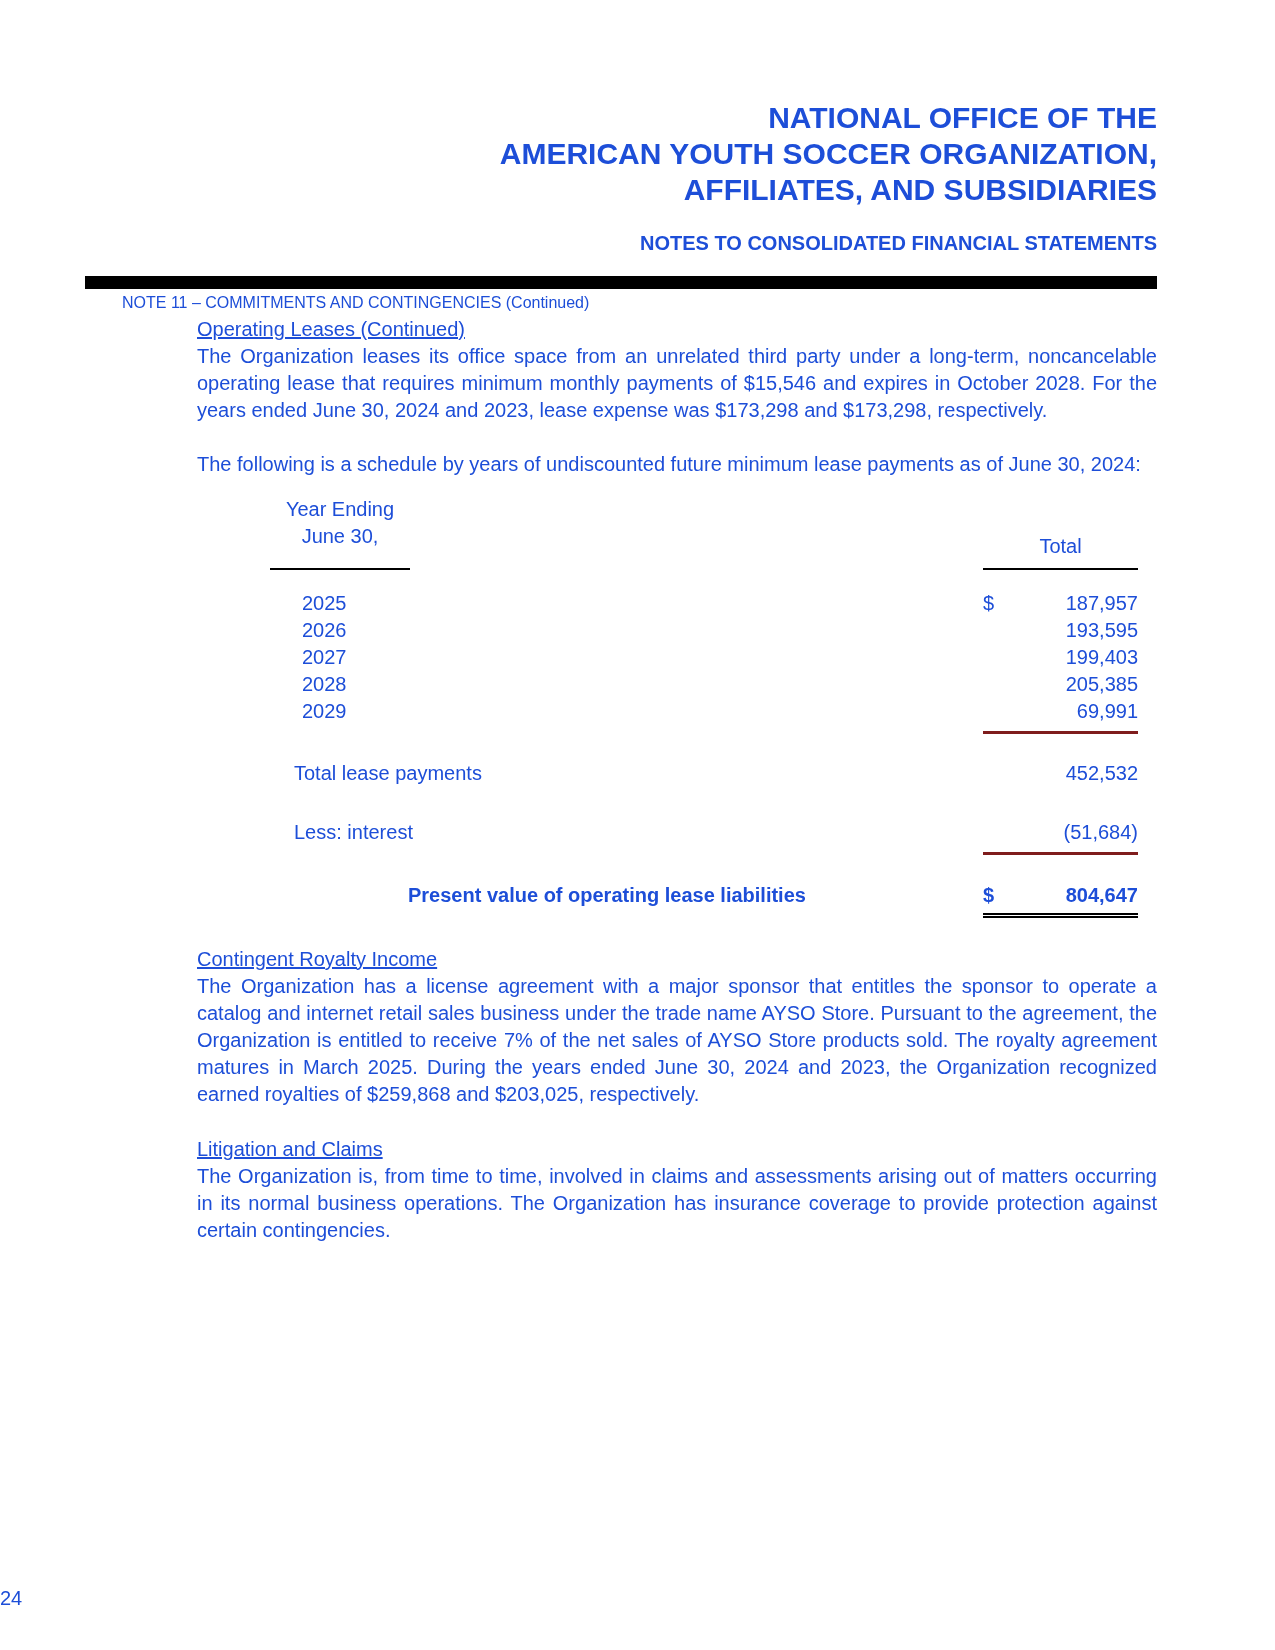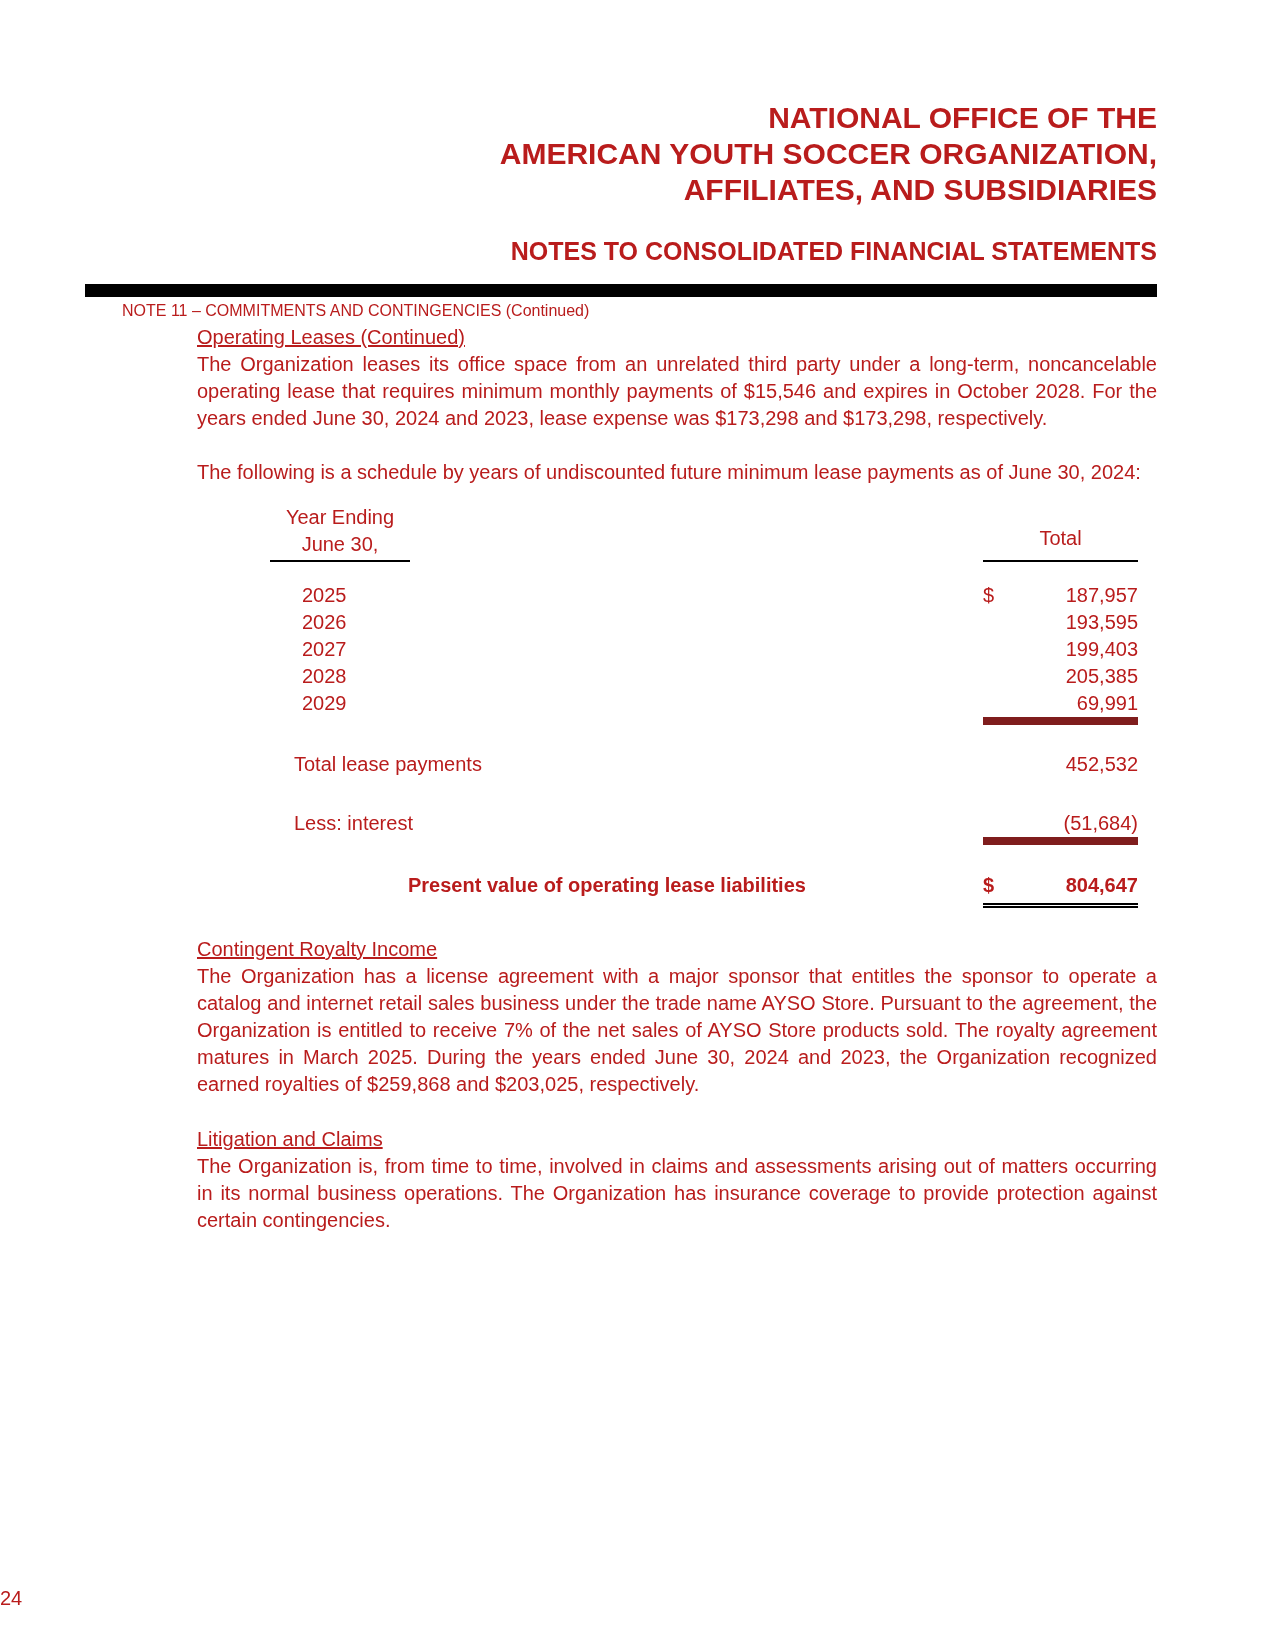--- a/index.html
+++ b/index.html
@@ -3,31 +3,31 @@
 <meta charset="utf-8">
 <style>
   html, body { margin: 0; padding: 0; background: #ffffff; }
   .page {
     position: relative;
     width: 1275px;
     height: 1650px;
     box-sizing: border-box;
     padding: 100px 118px 0 122px;
     background: #ffffff;
-    color: #b91c1c;
+    color: #1d4ed8;
     font-family: "Liberation Sans", sans-serif;
     font-size: 20px;
     line-height: 27px;
     overflow: hidden;
   }
 
   
   .doc-header { text-align: right; font-weight: bold; }
   .title-line { font-size: 30px; line-height: 36px; white-space: nowrap; }
-  .subtitle   { font-size: 25px; line-height: 30px; margin-top: 28px; white-space: nowrap; }
+  .subtitle   { font-size: 20px; line-height: 30px; margin-top: 20px; white-space: nowrap; }
   .header-rule {
     height: 13px;
     background: #000;
     margin-top: 18px;
     margin-left: -37px;
   }
 
   
   .note-heading {
     font-weight: normal;
@@ -44,41 +44,41 @@
   .para + .para { margin-top: 27px; }
 
   
   .lease-table { margin-top: 18px; }
   .lt-header { display: flex; align-items: flex-end; }
   .lt-col1-header {
     margin-left: 148px;
     width: 140px;
     text-align: center;
     border-bottom: 2px solid #000;
-    padding-bottom: 2px;
+    padding-bottom: 18px;
   }
   .lt-amt {
     margin-left: auto;
     margin-right: 19px;
     width: 155px;
     display: flex;
   }
   .lt-col2-header {
     text-align: center;
     border-bottom: 2px solid #000;
     padding-bottom: 8px;
     display: block;
   }
   .lt-row { display: flex; }
   .lt-year  { margin-left: 180px; }
   .lt-label { margin-left: 172px; }
   .lt-pv-label { margin-left: 286px; font-weight: bold; }
   .lt-amt .cur { margin-right: auto; }
   .lt-amt .val { margin-left: auto; }
-  .u-single { border-bottom: 8px solid #7f1d1d; padding-bottom: 0; align-items: flex-end; }
+  .u-single { border-bottom: 3px solid #7f1d1d; padding-bottom: 6px; align-items: flex-end; }
   .u-double { border-bottom: 5px double #000; padding-bottom: 4px; }
   .lt-first-row { margin-top: 20px; }
   .lt-total-row { margin-top: 26px; }
   .lt-less-row  { margin-top: 32px; }
   .lt-pv-row    { margin-top: 27px; font-weight: bold; }
 
   
   .page-number {
     position: absolute;
     bottom: 38px;

